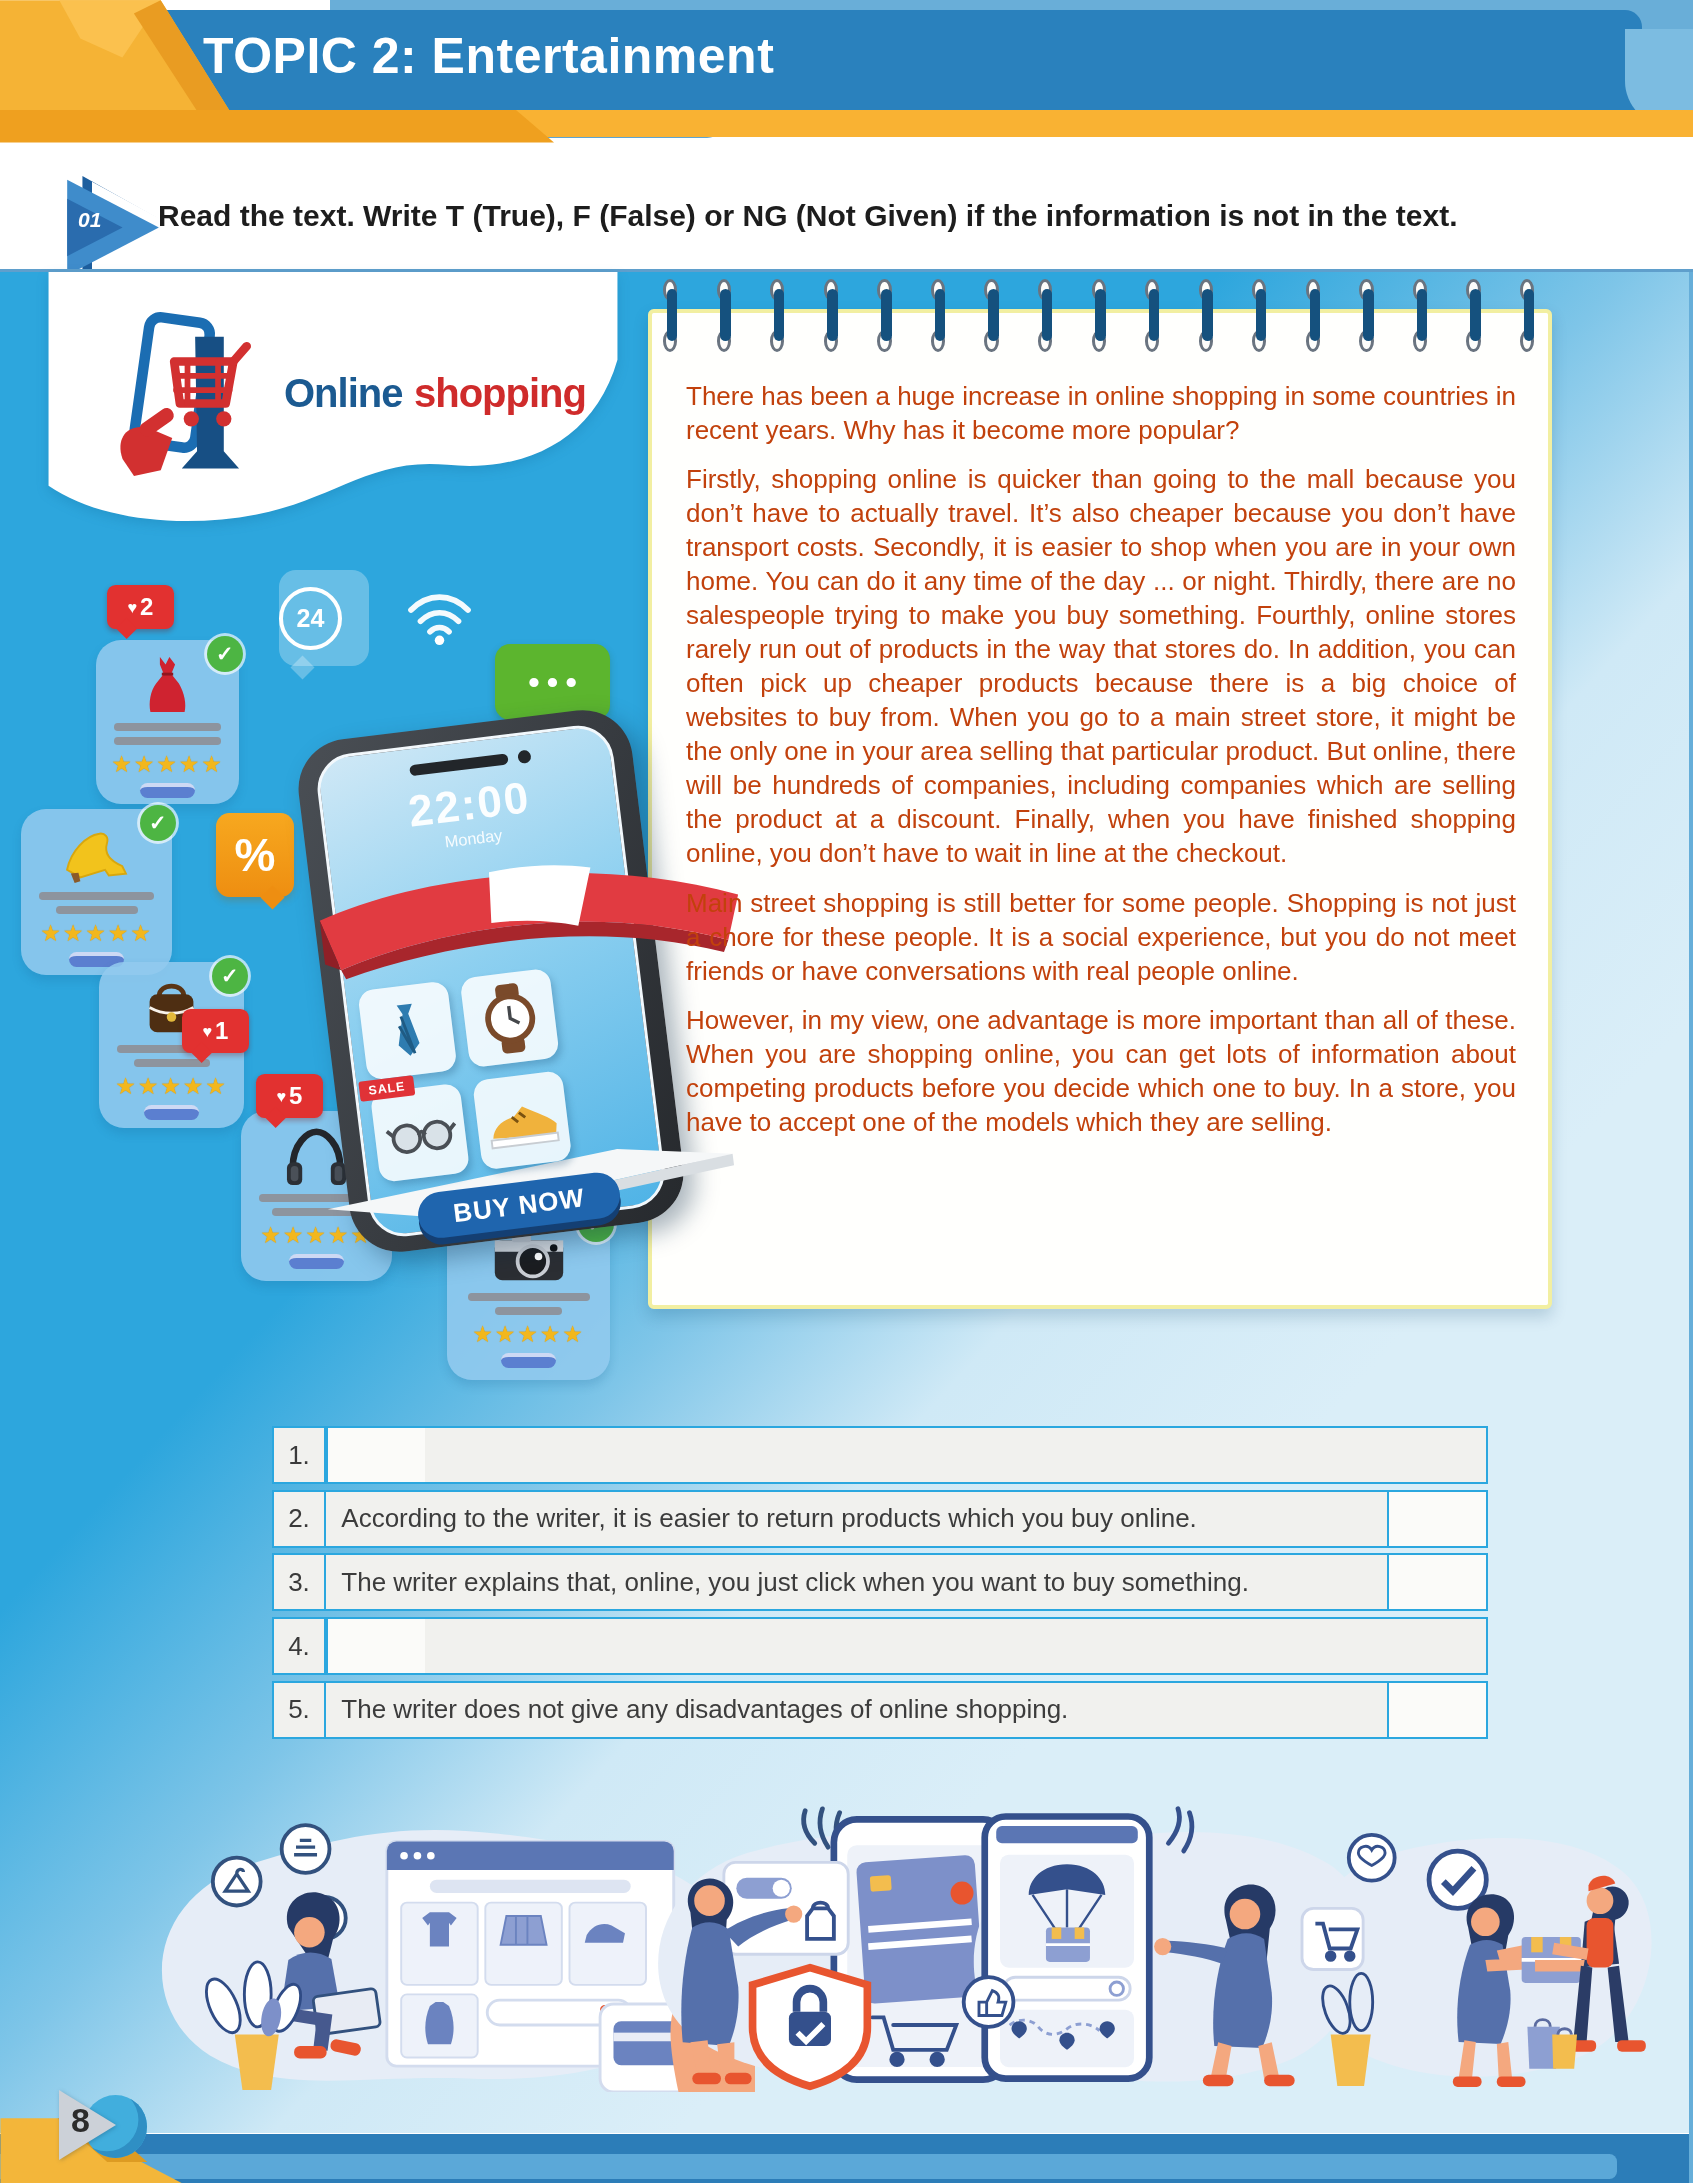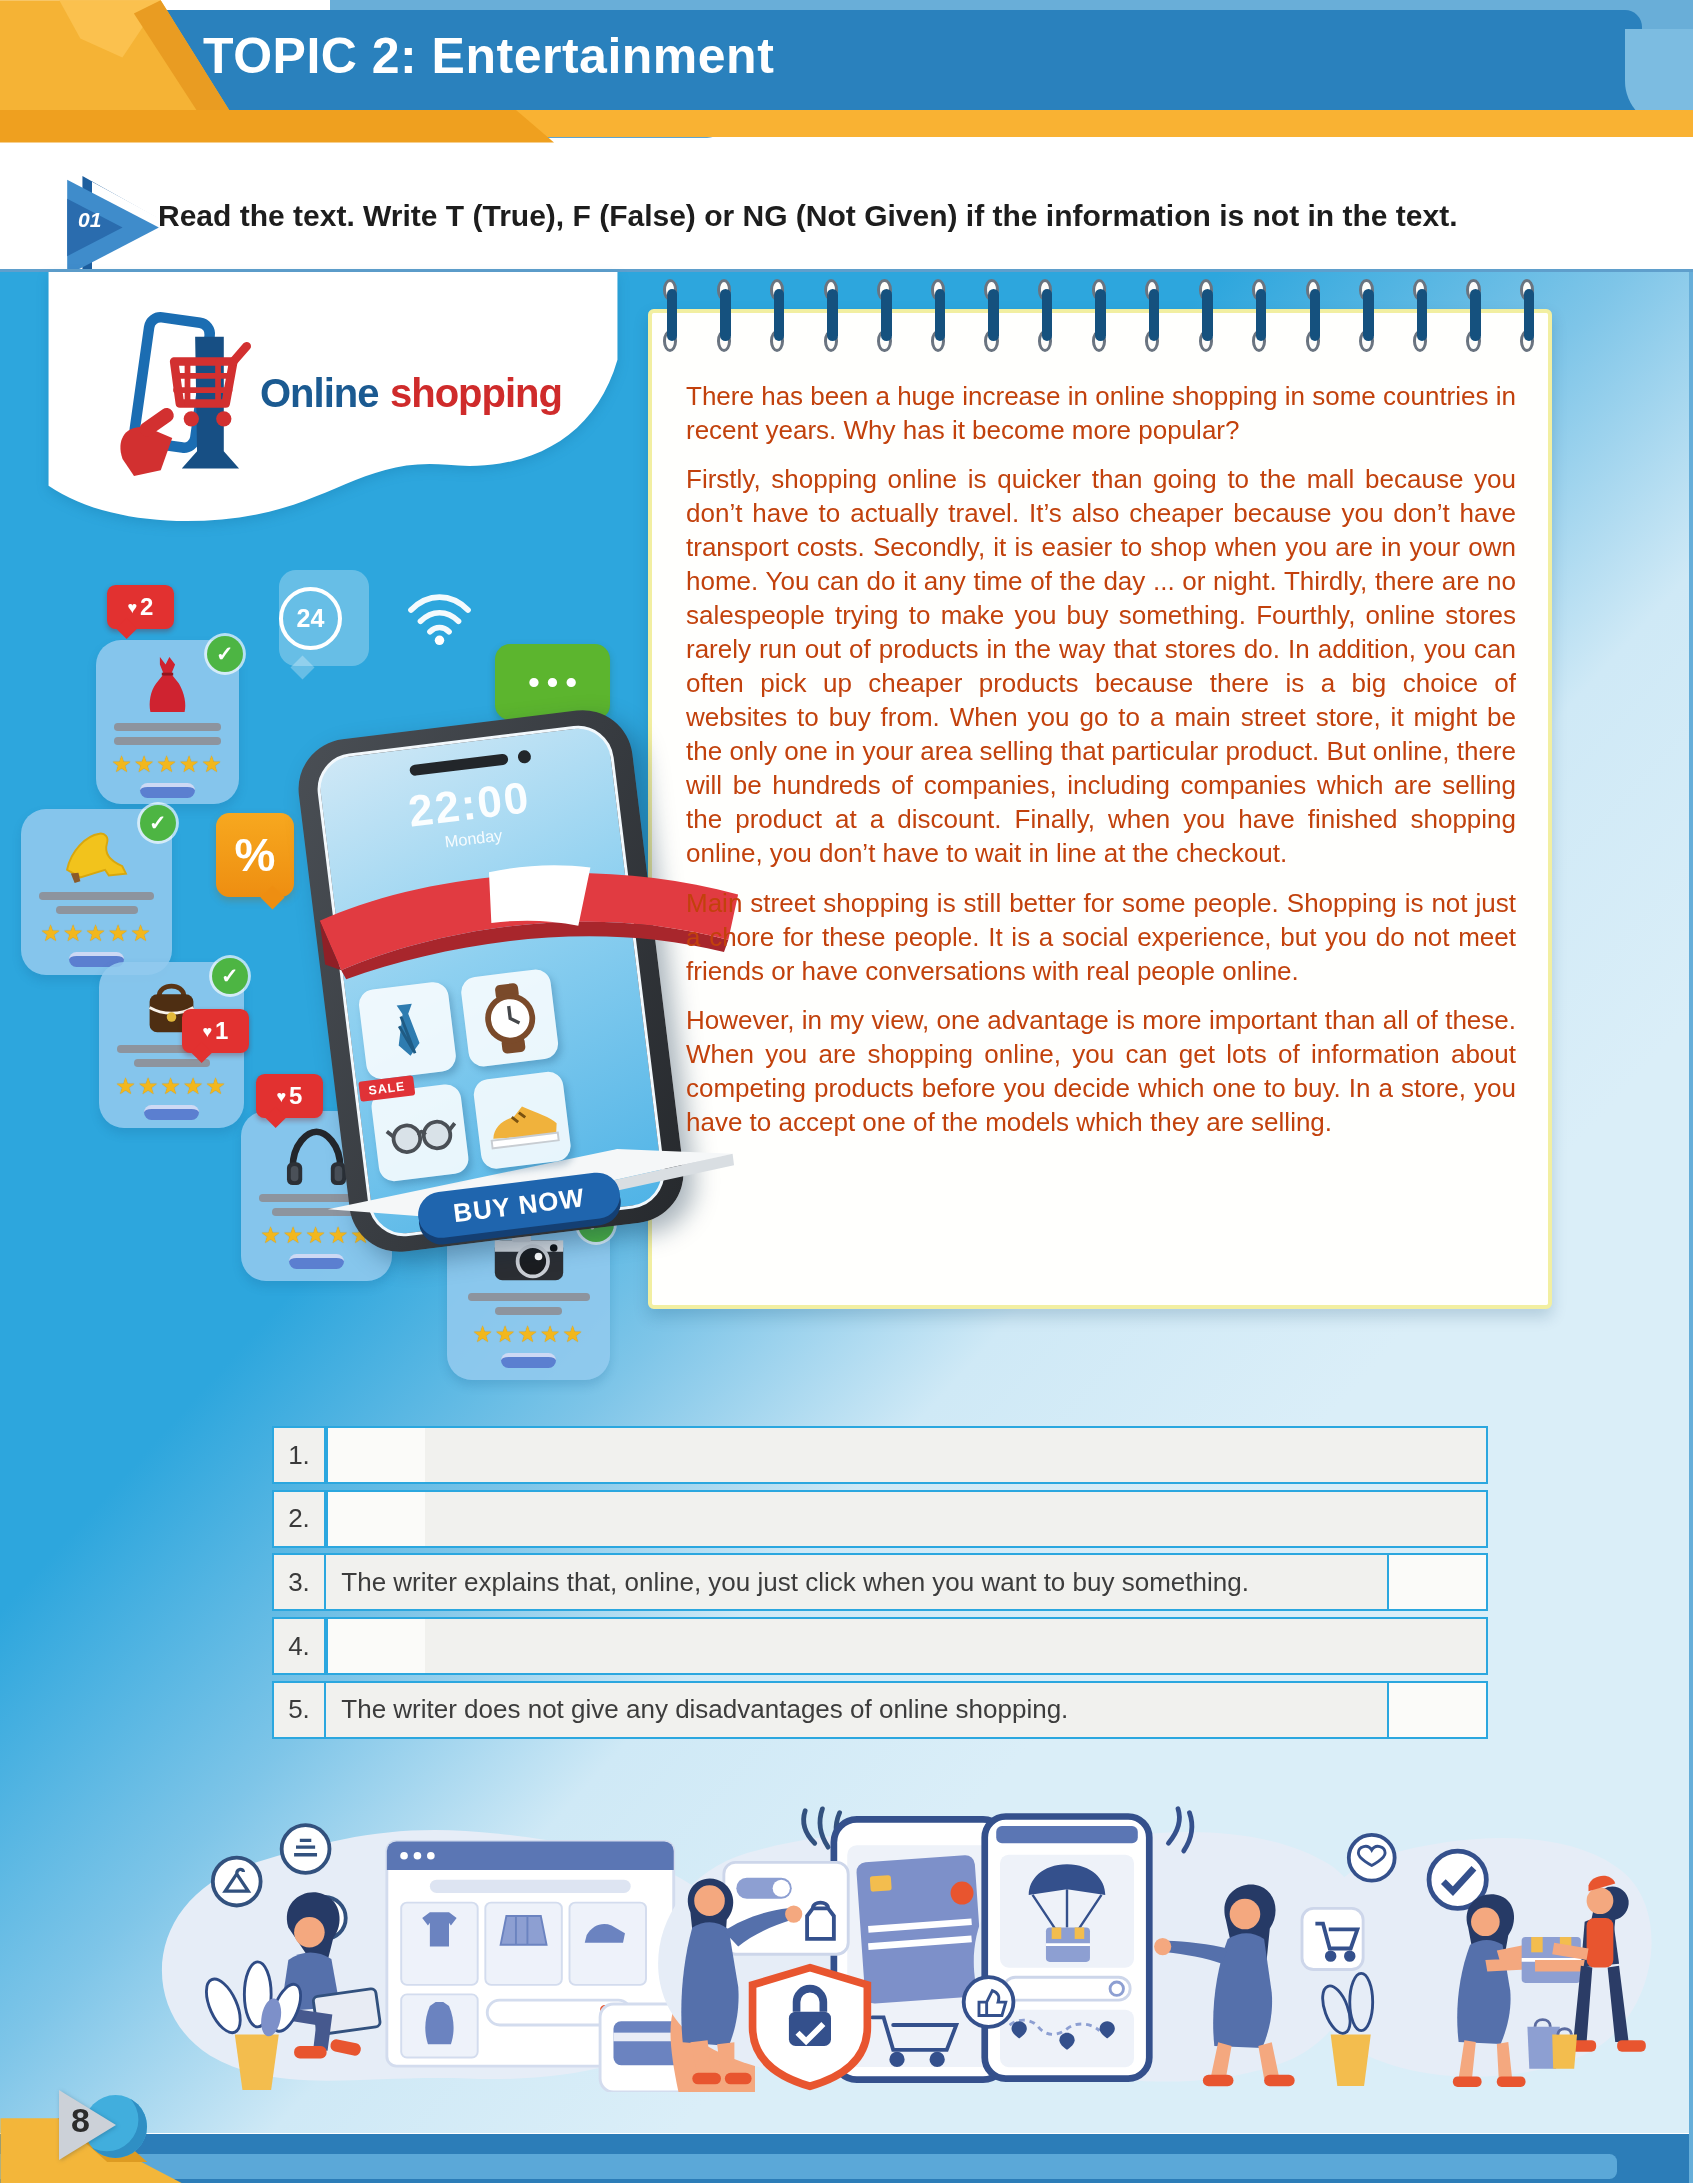--- a/index.html
+++ b/index.html
@@ -23,21 +23,21 @@
   .instr-text { position:absolute; left:158px; top:199px; width:1376px; font-size:30px; font-weight:bold; color:#1d1d1d; }
 
   
   .content-bg { position:absolute; left:0; top:272px; width:1694px; height:1861px;
     background:linear-gradient(to bottom right, #2da6dd 36%, #7ec5e8 48%, #cfe9f6 58%, #daeef8 70%); }
   .edge-strip { position:absolute; right:0; top:272px; width:4.8px; height:1911px; background:#66aed9; z-index:40; }
 
   .logo-wave { position:absolute; left:48px; top:272px; width:570px; height:273px; filter:drop-shadow(0 4.8px 5.7px rgba(0,80,120,.18)); }
   .logo-icon { position:absolute; left:113px; top:308px; width:149px; height:191px; }
   .logo-text { position:absolute; left:260px; top:371px; font-size:40px; font-weight:bold; letter-spacing:-1px; white-space:nowrap; }
-  .logo-text .w1 { color:#1b5a91; } .logo-text .w2 { color:#cf2b2b; margin-left:11.5px; }
+  .logo-text .w1 { color:#1b5a91;margin-left:24px; } .logo-text .w2 { color:#cf2b2b; margin-left:11.5px; }
 
   
   .paper { position:absolute; left:648px; top:309px; width:904px; height:1000px; background:#fffffd;
     border:4.8px solid #f2efa1; border-radius:5.7px; box-shadow:0 7.6px 15.3px rgba(0,60,100,.18); z-index:2; }
   .rings { position:absolute; left:663px; top:279px; width:876px; height:73px; display:flex; justify-content:space-between; z-index:3; }
   .ring { position:relative; width:19px; height:73px; }
   .ring i { position:absolute; left:3.8px; top:9.6px; width:10.5px; height:52px; background:#15517e; border-radius:5.7px; z-index:2; }
   .ring b, .ring u { position:absolute; left:0; width:14.3px; height:22px; border:3.8px solid #6a7480; border-radius:50%; background:#fdfdfb; z-index:1; }
   .ring b { top:0; } .ring u { bottom:0; }
   .passage { position:absolute; left:686px; top:379px; width:830px; z-index:4; }
@@ -421,20 +421,21 @@
   <button class="buy-btn">BUY NOW</button>
 </div>
 
 <div class="qtable">
   <div class="qrow">
     <div class="qnum">1.</div>
     <div class="qans"></div>
   </div>
   <div class="qrow">
     <div class="qnum">2.</div>
+    <div class="qtext">According to the writer, it is easier to return products which you buy online.</div>
     <div class="qans"></div>
   </div>
   <div class="qrow">
     <div class="qnum">3.</div>
     <div class="qtext">The writer explains that, online, you just click when you want to buy something.</div>
     <div class="qans"></div>
   </div>
   <div class="qrow">
     <div class="qnum">4.</div>
     <div class="qans"></div>

